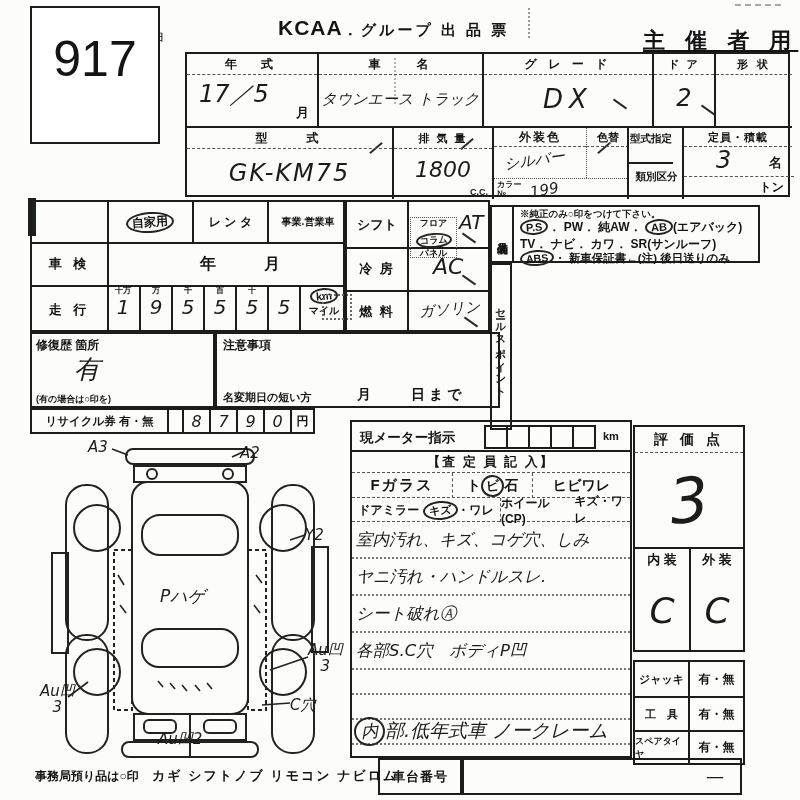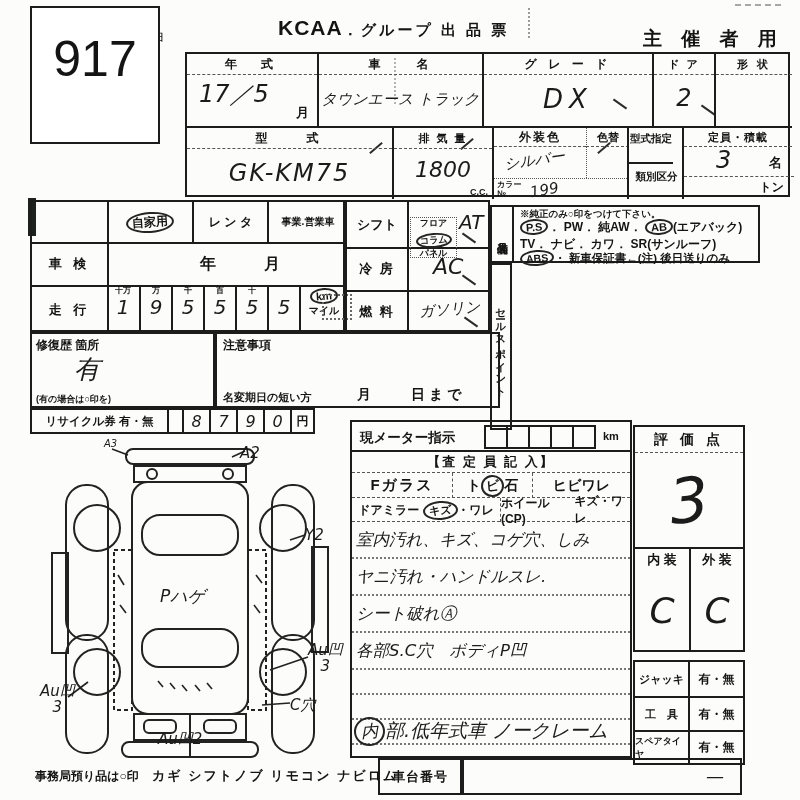--- a/index.html
+++ b/index.html
@@ -39,21 +39,21 @@
   <div class="tick" style="left:461px;top:279px;transform:rotate(35deg);"></div>
   <div class="tick" style="left:463px;top:321px;transform:rotate(35deg);"></div>
 
   <div class="cell b2" style="left:30px;top:6px;width:130px;height:138px;background:#fff;">
     <div class="prt" style="font-size:50px;text-align:center;margin-top:22px;">917</div>
   </div>
 
   <div class="cell" style="left:278px;top:16px;">
     <span class="prt bold" style="font-size:21px;letter-spacing:1px;">KCAA</span><span class="prt bold" style="font-size:15px;letter-spacing:3px;">．グループ 出 品 票</span>
   </div>
-  <div class="cell prt bold" style="left:643px;top:26px;font-size:19px;letter-spacing:7px;">主 催 者 用</div>
+  <div class="cell prt bold" style="left:643px;top:26px;font-size:22px;letter-spacing:7px;text-decoration:underline;">主 催 者 用</div>
 
   <div class="cell b2" style="left:185px;top:52px;width:605px;height:145px;">
 
     <div class="cell" style="left:0;top:0;width:130px;height:72px;">
       <div class="lblrow prt" style="font-size:12px;letter-spacing:6px;line-height:20px;">年　式</div>
       <span class="cell hw" style="left:12px;top:24px;font-size:24px;">17／5</span>
       <span class="cell prt bold" style="right:8px;bottom:4px;font-size:13px;">月</span>
     </div>
     <div class="cell" style="left:130px;top:0;width:165px;height:72px;border-left:2px solid #1c1c1c;">
       <div class="lblrow prt" style="font-size:12px;letter-spacing:4px;line-height:20px;">車　　名</div>
@@ -324,21 +324,21 @@
 
       <line x1="72" y1="14" x2="88" y2="20"></line>
       <line x1="205" y1="16" x2="192" y2="22"></line>
       <line x1="265" y1="100" x2="250" y2="105"></line>
       <line x1="268" y1="222" x2="230" y2="235"></line>
       <line x1="250" y1="268" x2="222" y2="270"></line>
       <line x1="28" y1="262" x2="48" y2="247"></line>
     </g>
   </svg>
 
-  <div class="cell hw" style="left:104px;top:438px;font-size:10px;">A3</div>
+  <div class="cell hw" style="left:88px;top:438px;font-size:15px;">A3</div>
   <div class="cell hw" style="left:240px;top:444px;font-size:15px;">A2</div>
   <div class="cell hw" style="left:305px;top:526px;font-size:15px;">Y2</div>
   <div class="cell hw" style="left:160px;top:585px;font-size:17px;">Pハゲ</div>
   <div class="cell hw" style="left:308px;top:642px;font-size:15px;white-space:pre-line;line-height:16px;text-align:center;">Au凹
 3</div>
   <div class="cell hw" style="left:40px;top:683px;font-size:15px;white-space:pre-line;line-height:16px;text-align:center;">Au凹
 3</div>
   <div class="cell hw" style="left:290px;top:696px;font-size:15px;">C穴</div>
   <div class="cell hw" style="left:158px;top:730px;font-size:15px;">Au凹2</div>
 

